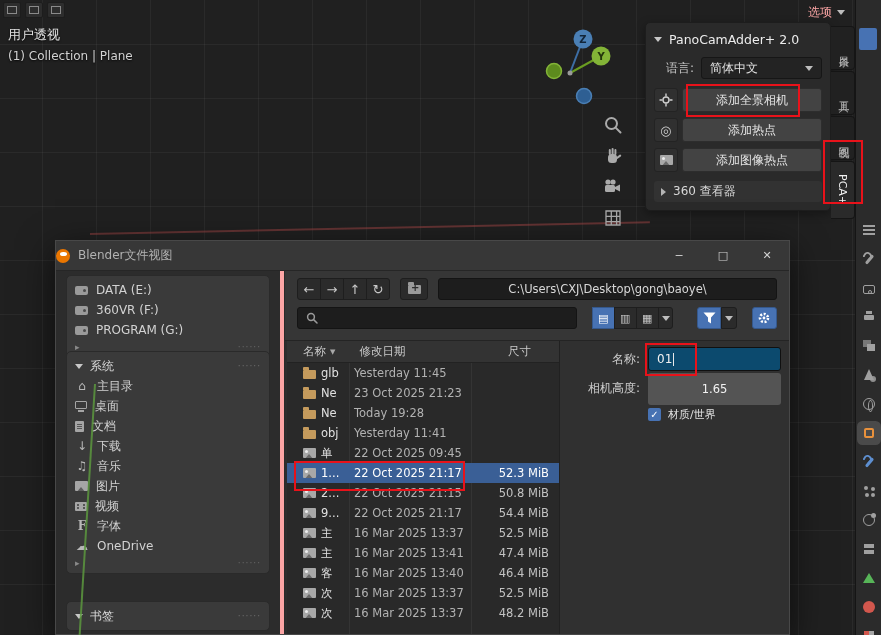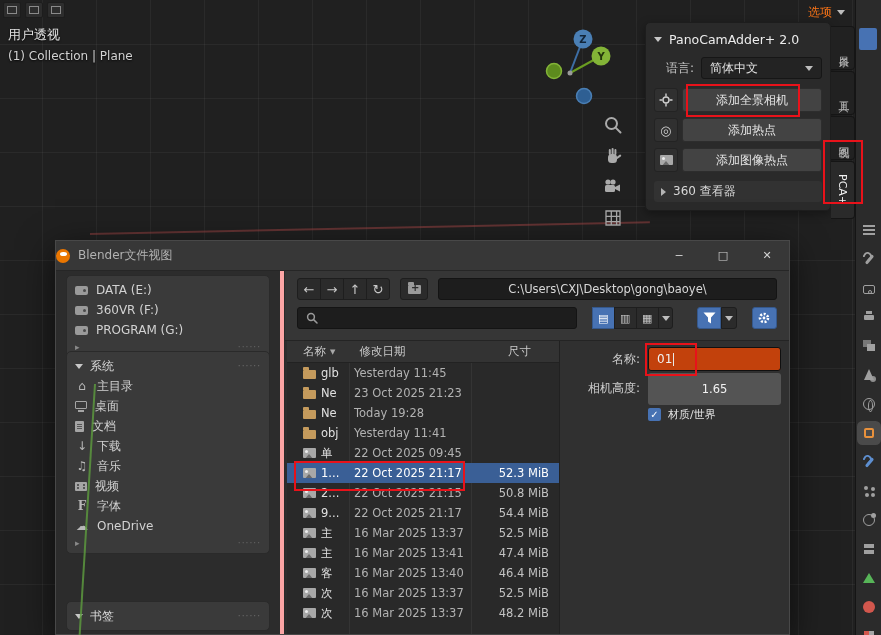--- a/index.html
+++ b/index.html
@@ -12,21 +12,21 @@
     linear-gradient(90deg, rgba(255,255,255,0.045) 1px, transparent 1px);
     background-size:54px 54px;background-position:-12px -10px;}
   .axis-x{position:absolute;left:90px;top:233px;width:560px;height:2px;background:rgba(165,70,70,0.5);
     transform:rotate(-1.2deg);transform-origin:left center;z-index:1;}
   .axis-y{position:absolute;left:94px;top:384px;width:2px;height:255px;background:rgba(92,152,62,0.85);
     transform:rotate(3.5deg);transform-origin:top center;z-index:12;}
 
   .vp-header{position:absolute;left:3px;top:2px;display:flex;gap:4px;z-index:2;}
   .hicon{width:16px;height:14px;background:#2d2d2d;border:1px solid #1d1d1d;border-radius:2px;position:relative;}
   .hicon::after{content:'';position:absolute;left:3px;top:3px;width:8px;height:6px;border:1px solid #8a8a8a;}
-  .vp-options{position:absolute;top:2px;right:32px;display:flex;align-items:center;gap:5px;color:#f97316;
+  .vp-options{position:absolute;top:2px;right:32px;display:flex;align-items:center;gap:5px;color:#fca5a5;
     font-size:12px;z-index:2;padding:2px 4px;cursor:default;}
   .caret-down{width:0;height:0;border-left:4px solid transparent;border-right:4px solid transparent;border-top:5px solid #bdbdbd;display:inline-block;}
   .tri-right{width:0;height:0;border-top:4px solid transparent;border-bottom:4px solid transparent;border-left:5px solid #b5b5b5;display:inline-block;}
   .tri-down{width:0;height:0;border-left:4px solid transparent;border-right:4px solid transparent;border-top:5px solid #c8c8c8;display:inline-block;}
 
   .vp-overlay{position:absolute;left:8px;top:26px;z-index:2;text-shadow:0 1px 2px rgba(0,0,0,.8);}
   .vp-overlay .l1{font-size:13px;color:#e3e3e3;margin-bottom:5px;}
   .vp-overlay .l2{font-size:12px;color:#d2d2d2;}
 
   .gizmo{position:absolute;left:538px;top:26px;z-index:2;}
@@ -171,21 +171,21 @@
   .fsize{width:80px;text-align:right;padding-right:10px;color:#c2c2c2;flex:none;}
   .frow.selected{background:#3a5f96;}
   .frow.selected .fname,.frow.selected .fdate,.frow.selected .fsize{color:#fff;}
 
   .fparams{position:absolute;left:274px;top:70px;bottom:0;right:0;background:#303030;border-left:1px solid #212121;}
   .prow{position:absolute;left:0;right:8px;display:flex;align-items:center;}
   .prow-name{top:6px;height:24px;}
   .prow-height{top:38px;height:19px;}
   .prow-check{top:64px;height:18px;}
   .plabel{width:80px;text-align:right;color:#cdcdcd;font-size:12px;margin-right:8px;flex:none;}
-  .pinput{flex:1;height:24px;background:#c2410c;border:1px solid #101010;border-radius:3px;display:flex;
+  .pinput{flex:1;height:24px;background:#0c4a6e;border:1px solid #101010;border-radius:3px;display:flex;
     align-items:center;padding:0 8px;color:#f0f0f0;box-sizing:border-box;}
   .textcursor{display:inline-block;width:1px;height:13px;background:#e8e8e8;margin-left:1px;}
   .pslider{flex:1;height:32px;background:#545454;border-radius:3px;display:flex;align-items:center;
     justify-content:center;color:#f2f2f2;font-size:11.5px;}
   .checkbox{width:13px;height:13px;background:#4772b3;border-radius:2px;display:flex;align-items:center;
     justify-content:center;color:#fff;font-size:10px;margin-left:88px;flex:none;}
   .checklabel{margin-left:7px;color:#e2e2e2;font-size:11px;}
 
   
   .anno{position:absolute;border:2.5px solid #e8121a;z-index:60;pointer-events:none;}
@@ -406,20 +406,24 @@
               </div>
               <div class="side-item">
                 <span class="ic-char">↓</span>
                 <span>下载</span>
               </div>
               <div class="side-item">
                 <span class="ic-char">♫</span>
                 <span>音乐</span>
               </div>
               <div class="side-item">
+                <span class="icx icx-pictures"></span>
+                <span>图片</span>
+              </div>
+              <div class="side-item">
                 <span class="icx icx-video"></span>
                 <span>视频</span>
               </div>
               <div class="side-item">
                 <span class="ic-char serif">F</span>
                 <span>字体</span>
               </div>
               <div class="side-item">
                 <span class="ic-char">☁</span>
                 <span>OneDrive</span>

